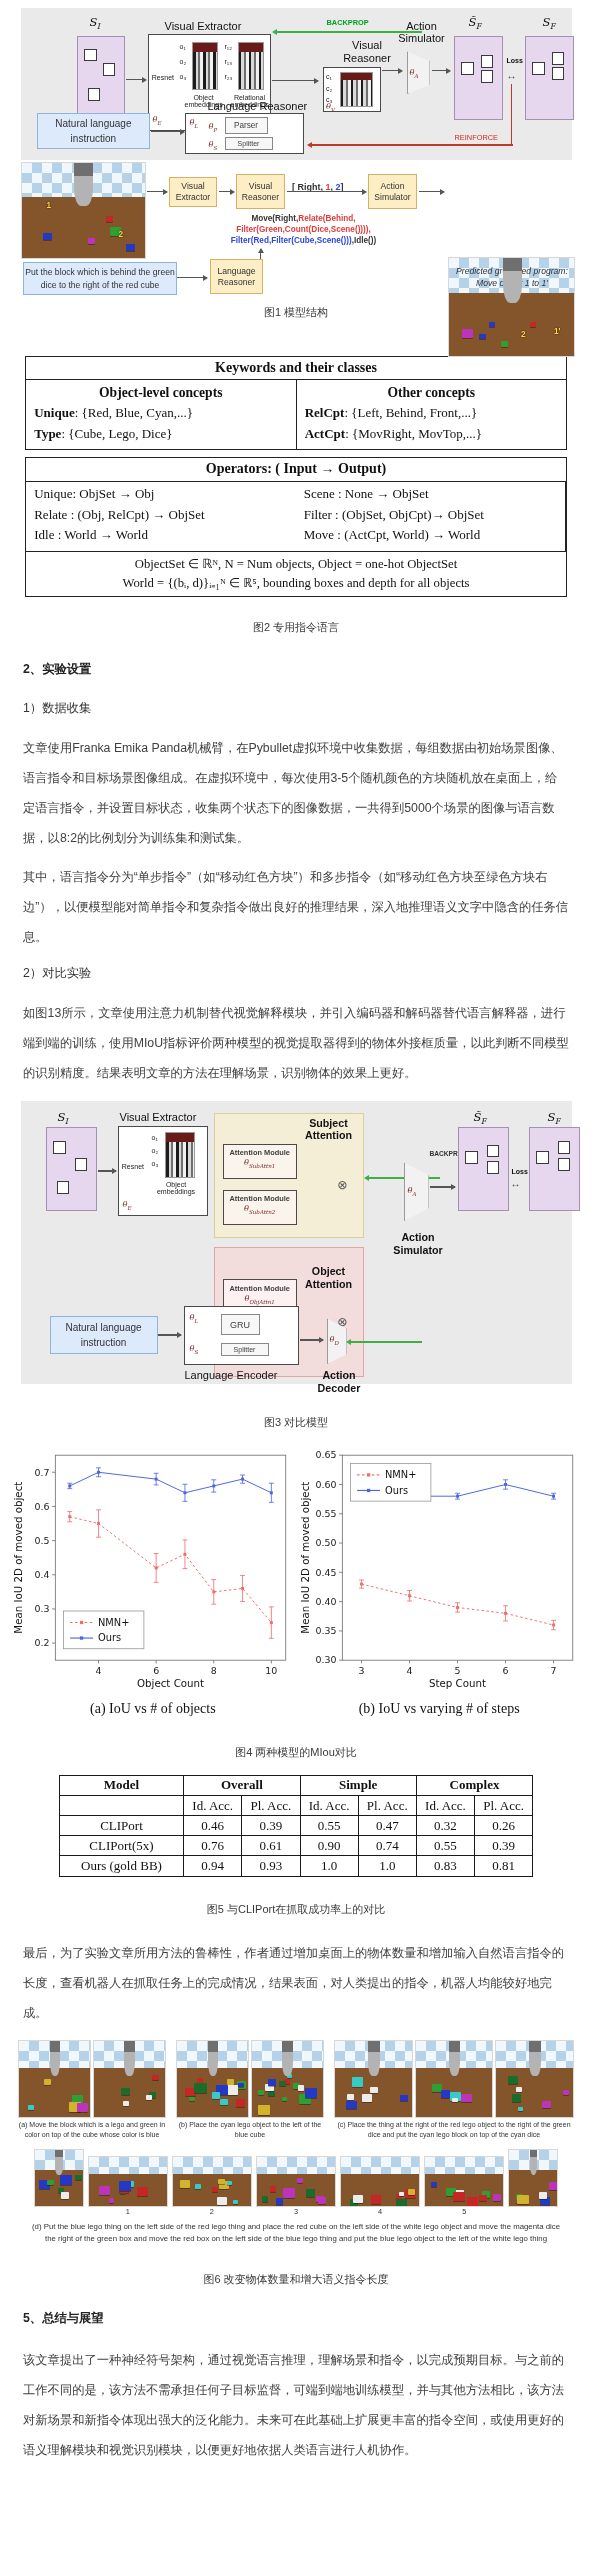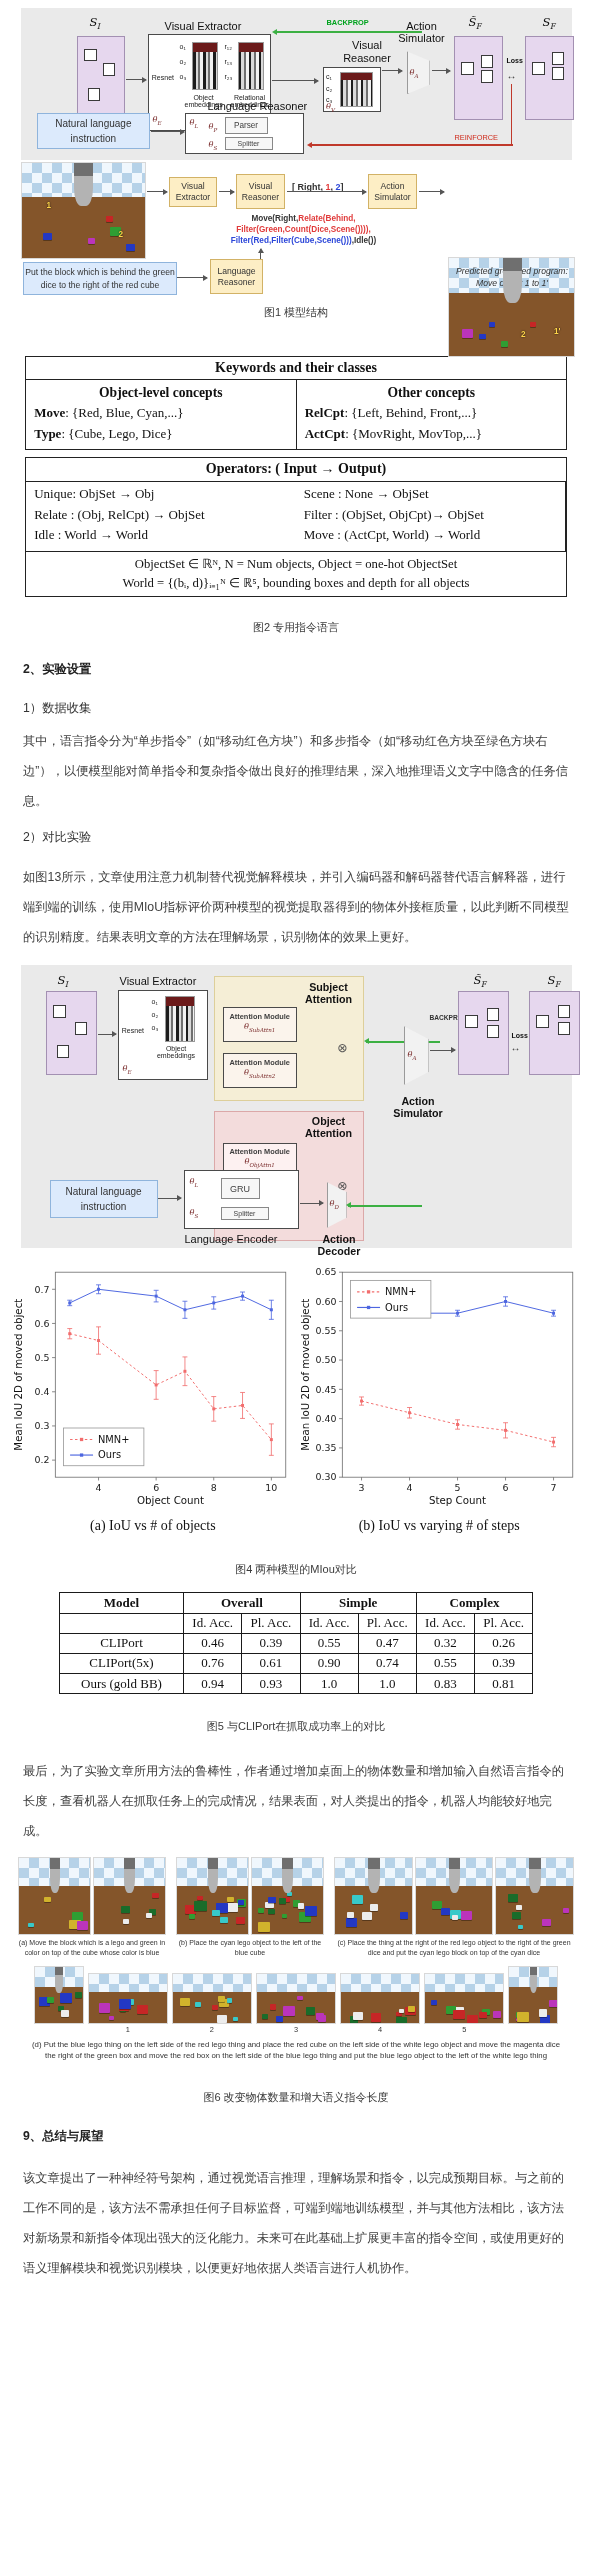--- a/index.html
+++ b/index.html
@@ -211,21 +211,21 @@
     </div>
   </div>
   <p class="figcap" style="margin-top:6.6px;">图1 模型结构</p>
 
   <div class="kwwrap">
     <div class="kwbox">
       <div class="kwtitle">Keywords and their classes</div>
       <div class="kwcols">
         <div class="kwcol first">
           <div class="kwcolhead">Object-level concepts</div>
-          <div><b>Move</b><span>: {Red, Blue, Cyan,...}</span></div>
+          <div><b>Unique</b><span>: {Red, Blue, Cyan,...}</span></div>
           <div><b>Type</b><span>: {Cube, Lego, Dice}</span></div>
         </div>
         <div class="kwcol">
           <div class="kwcolhead">Other concepts</div>
           <div><b>RelCpt</b><span>: {Left, Behind, Front,...}</span></div>
           <div><b>ActCpt</b><span>: {MovRight, MovTop,...}</span></div>
         </div>
       </div>
     </div>
     <div class="gap8"></div>
@@ -246,20 +246,21 @@
       <div class="kwfoot">
         <div>ObjectSet ∈ ℝᴺ, N = Num objects, Object = one-hot ObjectSet</div>
         <div>World = {(bᵢ, d)}ᵢ₌₁ᴺ ∈ ℝ⁵, bounding boxes and depth for all objects</div>
       </div>
     </div>
   </div>
   <p class="figcap" style="margin-top:23px;">图2 专用指令语言</p>
 
   <p class="hd" style="margin-top:26px;">2、实验设置</p>
   <p class="subhd" style="margin-top:21.4px;">1）数据收集</p>
+  <p class="para" style="margin-top:16.4px;">文章使用Franka Emika Panda机械臂，在Pybullet虚拟环境中收集数据，每组数据由初始场景图像、语言指令和目标场景图像组成。在虚拟环境中，每次使用3-5个随机颜色的方块随机放在桌面上，给定语言指令，并设置目标状态，收集两个状态下的图像数据，一共得到5000个场景的图像与语言数据，以8:2的比例划分为训练集和测试集。</p>
   <p class="para" style="margin-top:9px;">其中，语言指令分为“单步指令”（如“移动红色方块”）和多步指令（如“移动红色方块至绿色方块右边”），以便模型能对简单指令和复杂指令做出良好的推理结果，深入地推理语义文字中隐含的任务信息。</p>
   <p class="subhd" style="margin-top:13px;">2）对比实验</p>
   <p class="para" style="margin-top:16.4px;">如图13所示，文章使用注意力机制替代视觉解释模块，并引入编码器和解码器替代语言解释器，进行端到端的训练，使用MIoU指标评价两种模型的视觉提取器得到的物体外接框质量，以此判断不同模型的识别精度。结果表明文章的方法在理解场景，识别物体的效果上更好。</p>
 
   <div class="panel" style="height:283px;margin-top:13px;">
     <span class="abs mathlab" style="left:37px;top:8.2px;"><span>S</span><sub>I</sub></span>
     <div class="abs purple" style="left:25px;top:26px;width:51px;height:84px;">
       <div class="sq" style="left:6.6px;top:13px;"></div>
         <div class="sq" style="left:28px;top:30px;"></div>
         <div class="sq" style="left:10px;top:53px;"></div>
@@ -283,21 +284,21 @@
         <div style="text-align:center;" class="th"><span>θ</span><sub>SubAttn1</sub></div>
       </div>
       <div class="abs whitebox" style="left:8.2px;top:76px;width:74px;height:35px;background:#fbf4ec;">
         <div style="text-align:center;font-size:7.4px;font-weight:bold;margin-top:3.3px;">Attention Module</div>
         <div style="text-align:center;" class="th"><span>θ</span><sub>SubAttn2</sub></div>
       </div>
       <span class="abs" style="right:15px;top:64px;font-size:12.3px;color:#555;"><span>⊗</span></span>
     </div>
 
     <div class="abs" style="left:193px;top:146px;width:150px;height:130px;background:#f3dcdc;border:0.8px solid #dba8a8;">
-      <span class="abs dtitle" style="right:5px;top:3px;width:58px;text-align:center;font-size:10.7px;">Object Attention</span>
+      <span class="abs dtitle" style="right:5px;top:17px;width:58px;text-align:center;font-size:10.7px;">Object Attention</span>
       <div class="abs whitebox" style="left:8.2px;top:31px;width:74px;height:35px;background:#fdf1f1;">
         <div style="text-align:center;font-size:7.4px;font-weight:bold;margin-top:3.3px;">Attention Module</div>
         <div style="text-align:center;" class="th"><span>θ</span><sub>ObjAttn1</sub></div>
       </div>
       <div class="abs whitebox" style="left:8.2px;top:79px;width:74px;height:35px;background:#fdf1f1;">
         <div style="text-align:center;font-size:7.4px;font-weight:bold;margin-top:3.3px;">Attention Module</div>
         <div style="text-align:center;" class="th"><span>θ</span><sub>ObjAttn2</sub></div>
       </div>
       <span class="abs" style="right:15px;top:67px;font-size:12.3px;color:#555;"><span>⊗</span></span>
     </div>
@@ -334,20 +335,21 @@
       <span class="abs th" style="left:5px;top:36px;"><span>θ</span><sub>S</sub></span>
       <div class="abs innerbox" style="left:36px;top:36px;width:48px;height:13px;text-align:center;font-size:7px;line-height:12.3px;"><span>Splitter</span></div>
     </div>
     <span class="abs dtitle" style="left:164px;top:268px;font-weight:normal;font-size:11px;">Language Encoder</span>
     <div class="abs trap" style="left:306px;top:217px;width:20px;height:46px;"></div>
     <span class="abs th" style="left:309px;top:233px;"><span>θ</span><sub>D</sub></span>
     <div class="arrow" style="left:279px;top:238px;width:23px;"></div>
     <div class="garrow" style="left:327px;top:240px;width:74px;"></div>
     <span class="abs dtitle" style="left:294px;top:268px;width:49px;text-align:center;font-size:10.7px;">Action Decoder</span>
   </div>
+  <p class="figcap" style="margin-top:31px;">图3 对比模型</p>
 
   <div class="charts">
     <div class="chartcell">
       <svg width="283" height="246" viewBox="0 0 345 300">
           <rect x="54" y="10" width="281" height="250" fill="#fff" stroke="#6e6e6e" stroke-width="1"></rect>
           <line x1="106.6875" y1="260" x2="106.6875" y2="264" stroke="#6e6e6e"></line>
           <text x="106.6875" y="277" text-anchor="middle" font-size="11.5" fill="#222" style="font-family:DejaVu Sans,sans-serif;">4</text>
           <line x1="176.9375" y1="260" x2="176.9375" y2="264" stroke="#6e6e6e"></line>
           <text x="176.9375" y="277" text-anchor="middle" font-size="11.5" fill="#222" style="font-family:DejaVu Sans,sans-serif;">6</text>
           <line x1="247.1875" y1="260" x2="247.1875" y2="264" stroke="#6e6e6e"></line>
@@ -743,17 +745,17 @@
           <div class="blk" style="width: 8.8px; height: 7.2px; left: 60.9915%; top: 75.6082%; background: rgb(236, 236, 236);"></div>
           <div class="blk" style="width: 7px; height: 5.8px; left: 13.2523%; top: 80.095%; background: rgb(47, 158, 51);"></div>
           <div class="blk" style="width: 11.6px; height: 9.5px; left: 16.8054%; top: 80.5982%; background: rgb(209, 179, 44);"></div>
         </div>
         <div class="stepnum">&nbsp;</div>
       </div>
   </div>
   <div class="f6cap" style="width:534px;margin:5px auto 0 auto;font-size:7.8px;text-align:center;">(d) Put the blue lego thing on the left side of the red lego thing and place the red cube on the left side of the white lego object and move the magenta dice the right of the green box and move the red box on the left side of the blue lego thing and put the blue lego object to the left of the white lego thing</div>
   <p class="figcap" style="margin-top:28px;">图6 改变物体数量和增大语义指令长度</p>
 
-  <p class="hd" style="margin-top:23px;">9、总结与展望</p>
+  <p class="hd" style="margin-top:23px;">5、总结与展望</p>
   <p class="para" style="margin-top:18px;">该文章提出了一种神经符号架构，通过视觉语言推理，理解场景和指令，以完成预期目标。与之前的工作不同的是，该方法不需承担任何子目标监督，可端到端地训练模型，并与其他方法相比，该方法对新场景和新指令体现出强大的泛化能力。未来可在此基础上扩展更丰富的指令空间，或使用更好的语义理解模块和视觉识别模块，以便更好地依据人类语言进行人机协作。</p>
 
 </div>
 
 
 </body></html>

